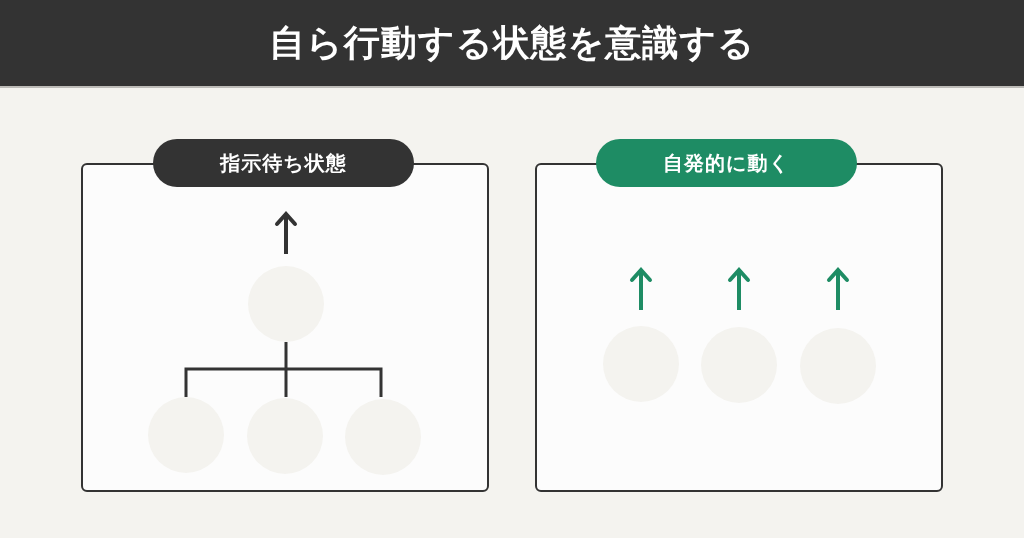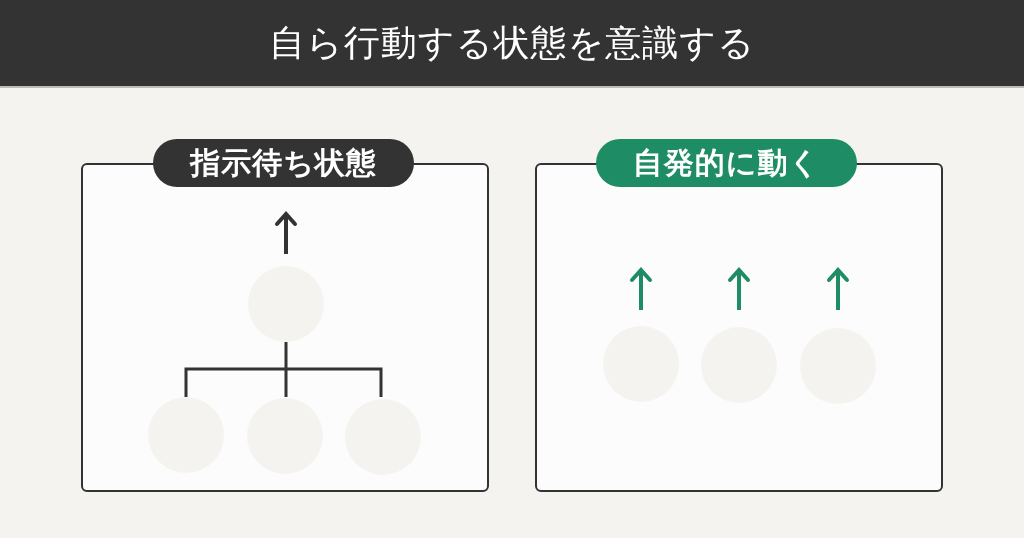--- a/index.html
+++ b/index.html
@@ -10,34 +10,34 @@
       position: relative;
     }
     .header {
       position: absolute; left: 0; top: 0; width: 1024px; height: 88px;
       background: #333333;
       display: flex; align-items: center; justify-content: center;
       border-bottom: 2px solid #bdbcb8;
       box-sizing: border-box;
     }
     .header-title {
-      color: #ffffff; font-size: 36px; font-weight: normal; letter-spacing: 1px;
+      color: #ffffff; font-size: 36px; font-weight: bold; letter-spacing: 1px;
     }
     .panel {
       position: absolute; top: 163px; width: 408px; height: 329px;
       background: #fcfcfc; border: 2px solid #333333; border-radius: 6px;
       box-sizing: border-box;
     }
     .panel-left { left: 81px; }
     .panel-right { left: 535px; }
     .pill {
       position: absolute; top: 139px; width: 261px; height: 48px;
       border-radius: 24px; color: #fff;
       display: flex; align-items: center; justify-content: center;
-      font-size: 30px; font-weight: bold; letter-spacing: 1px;
+      font-size: 20px; font-weight: bold; letter-spacing: 1px;
     }
     .pill-left { left: 153px; background: #333333; }
     .pill-right { left: 596px; background: #1e8c64; }
     svg.diagram { position: absolute; left: 0; top: 0; }
   </style>
 </head>
 <body>
 
 <div class="header">
   <span class="header-title">自ら行動する状態を意識する</span>

